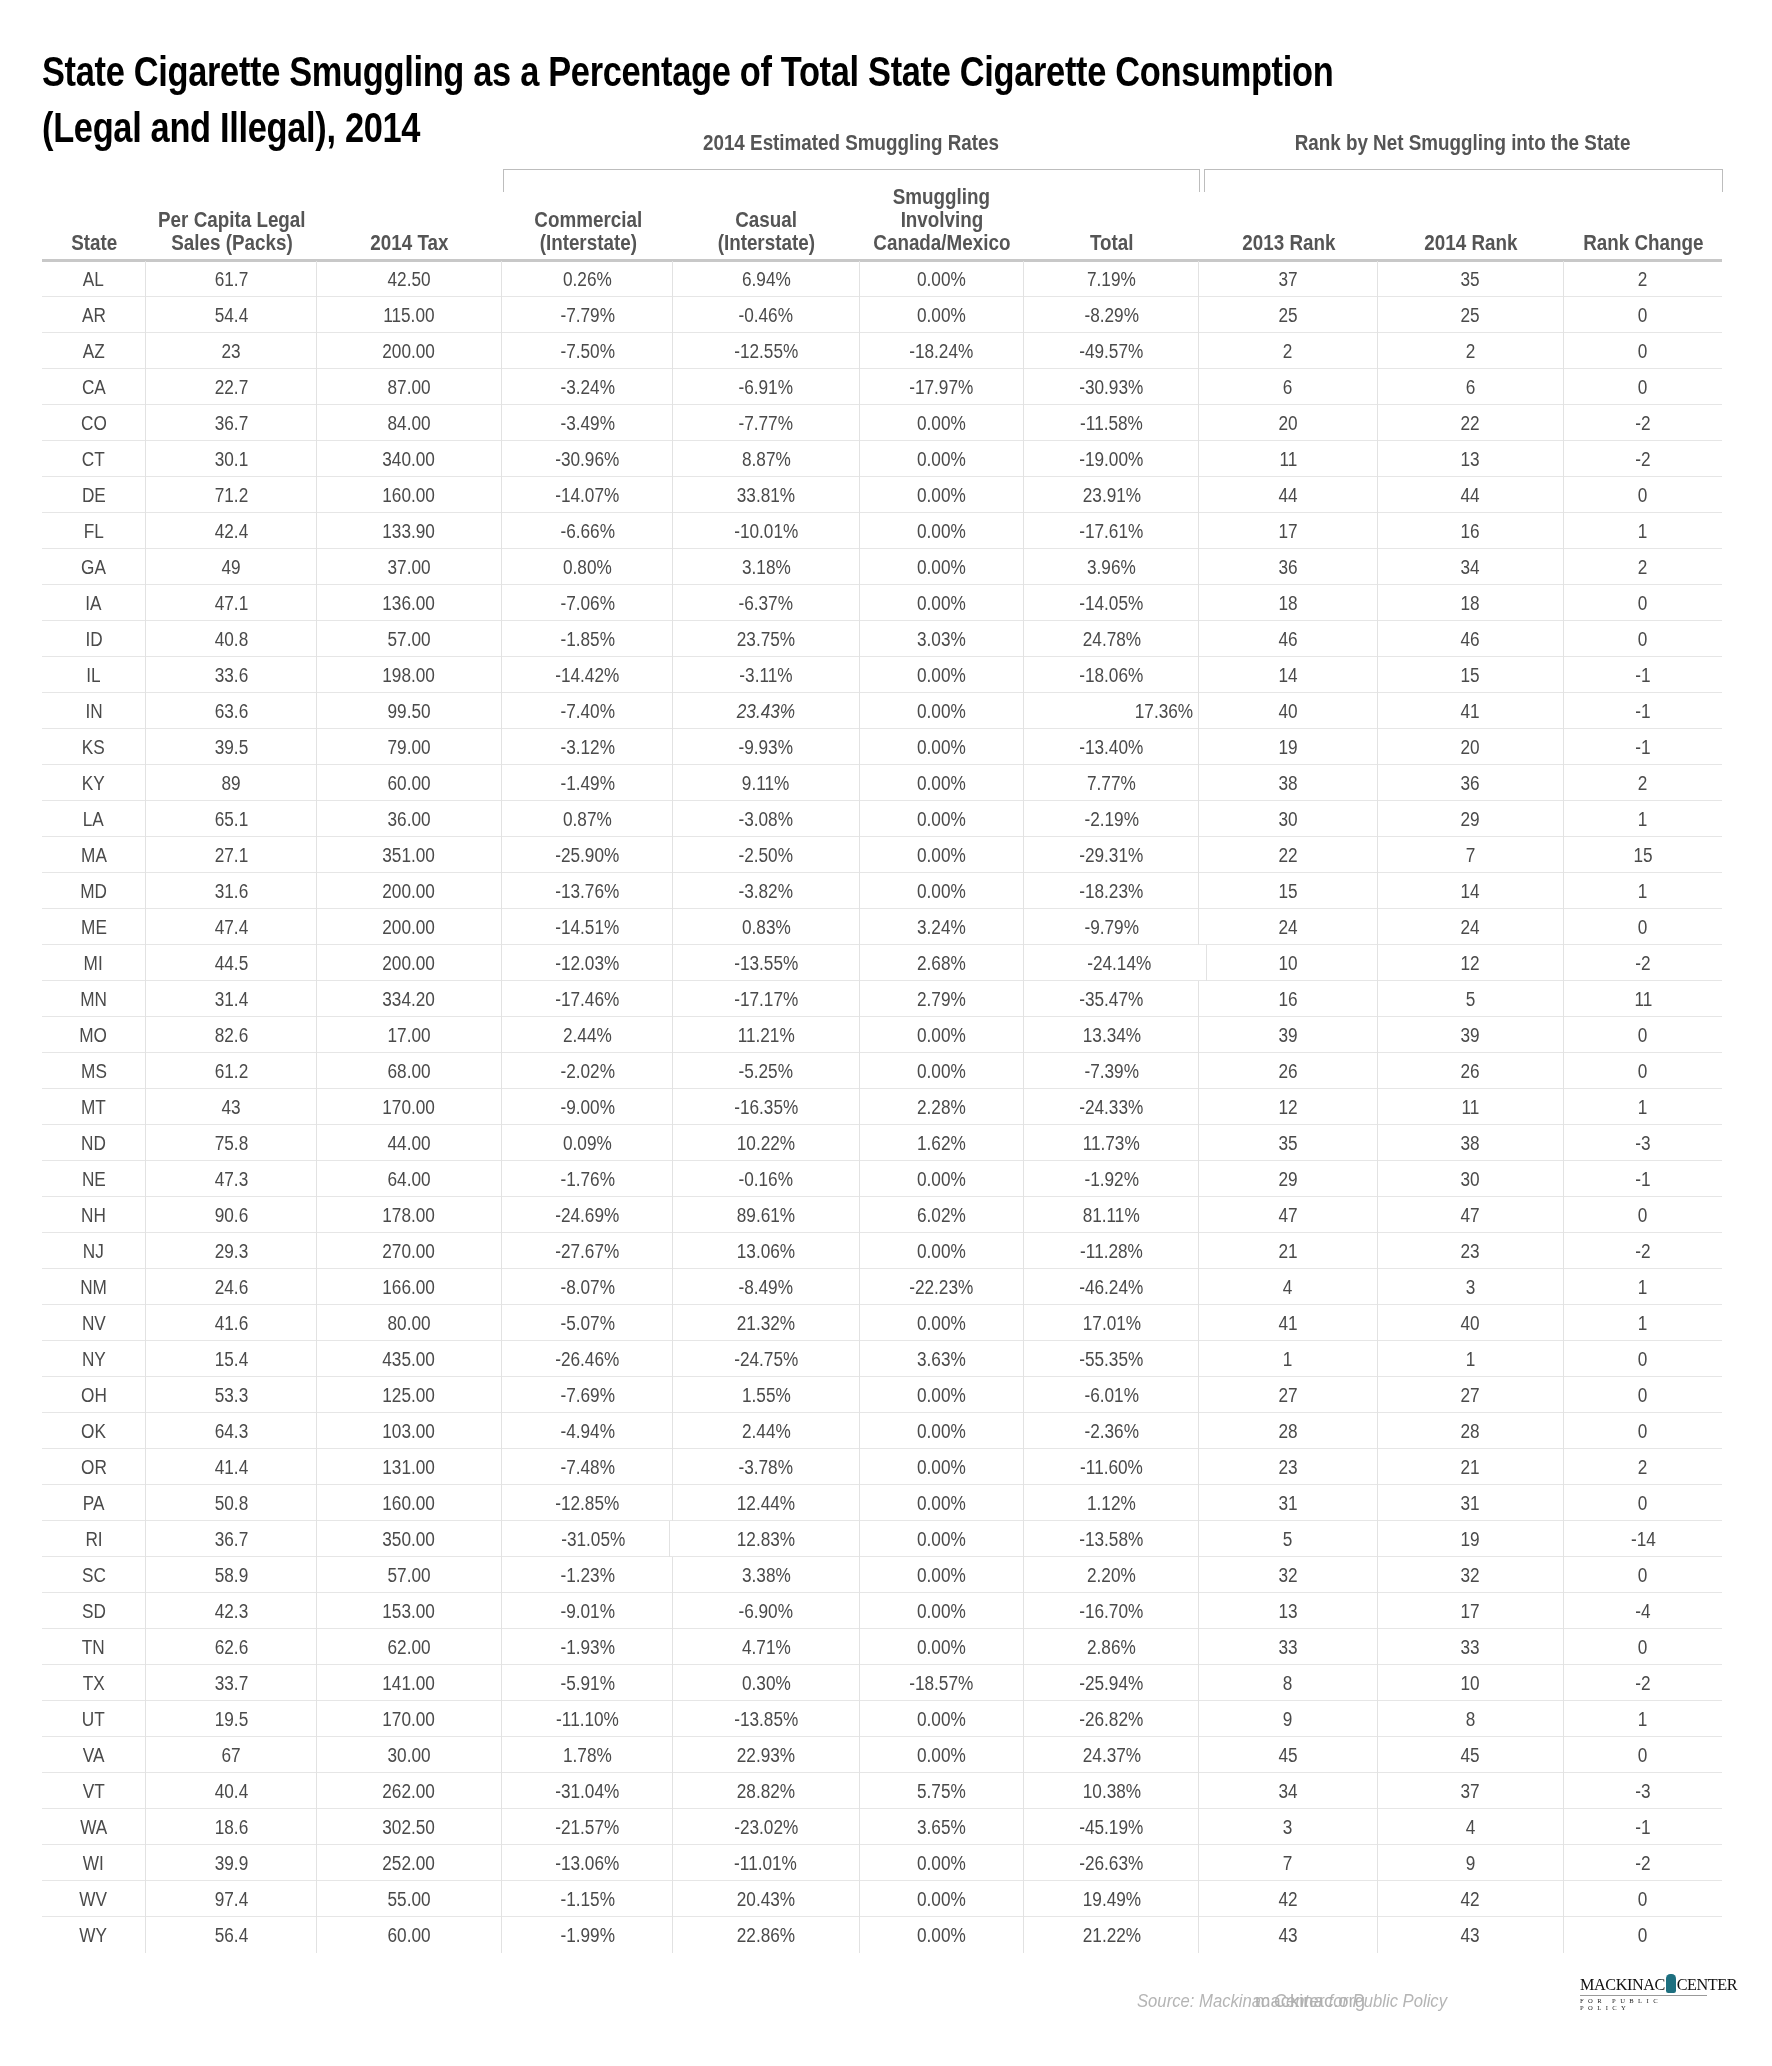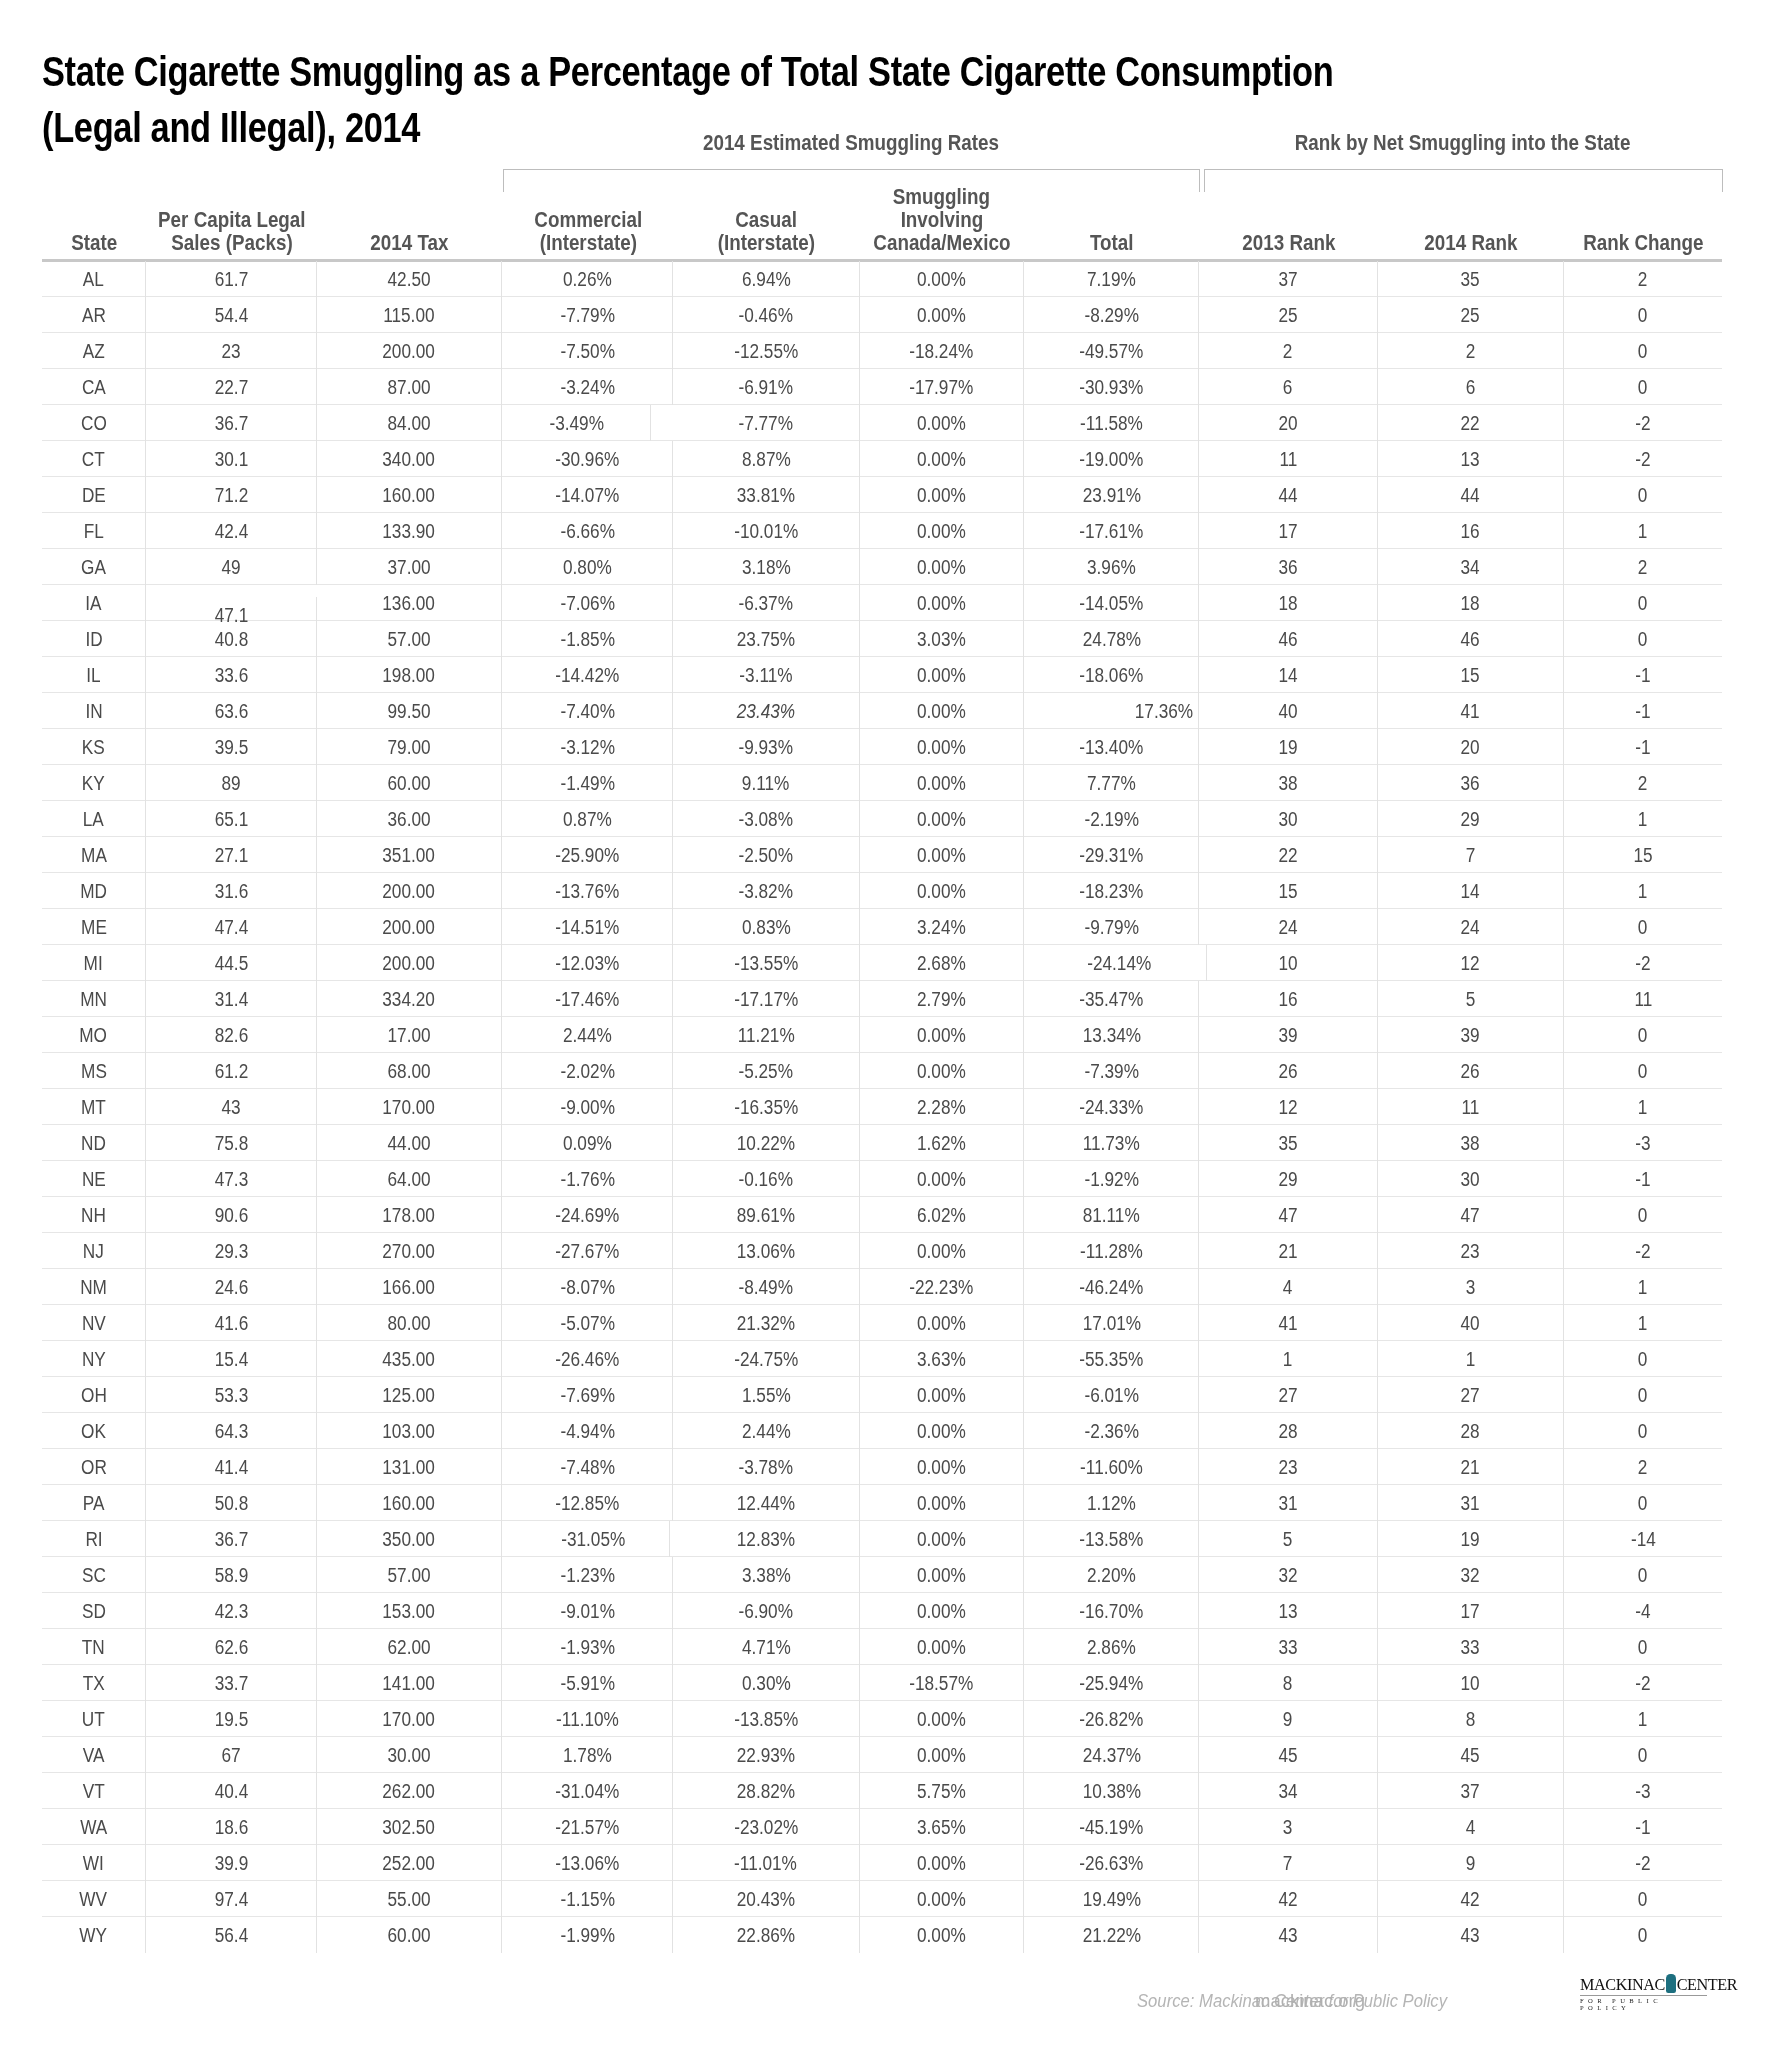--- a/index.html
+++ b/index.html
@@ -109,21 +109,21 @@
       <div class="cell" style="left: 817px; width: 165px;"><span>-17.97%</span></div>
       <div class="cell" style="left: 983px; width: 174px;"><span>-30.93%</span></div>
       <div class="cell" style="left: 1157px; width: 179px;"><span>6</span></div>
       <div class="cell" style="left: 1336px; width: 186px;"><span>6</span></div>
       <div class="cell last" style="left: 1522px; width: 158px;"><span>0</span></div>
     </div>
     <div class="row">
       <div class="cell" style="left: 0px; width: 104px;"><span>CO</span></div>
       <div class="cell" style="left: 104px; width: 171px;"><span>36.7</span></div>
       <div class="cell" style="left: 275px; width: 185px;"><span>84.00</span></div>
-      <div class="cell" style="left: 461px; width: 148px;"><span>-3.49%</span></div>
+      <div class="cell" style="left: 461px; width: 170px;"><span>-3.49%</span></div>
       <div class="cell" style="left: 631px; width: 187px;"><span>-7.77%</span></div>
       <div class="cell" style="left: 817px; width: 165px;"><span>0.00%</span></div>
       <div class="cell" style="left: 983px; width: 174px;"><span>-11.58%</span></div>
       <div class="cell" style="left: 1157px; width: 179px;"><span>20</span></div>
       <div class="cell" style="left: 1336px; width: 186px;"><span>22</span></div>
       <div class="cell last" style="left: 1522px; width: 158px;"><span>-2</span></div>
     </div>
     <div class="row">
       <div class="cell" style="left: 0px; width: 104px;"><span>CT</span></div>
       <div class="cell" style="left: 104px; width: 171px;"><span>30.1</span></div>
@@ -167,21 +167,21 @@
       <div class="cell" style="left: 461px; width: 170px;"><span>0.80%</span></div>
       <div class="cell" style="left: 631px; width: 187px;"><span>3.18%</span></div>
       <div class="cell" style="left: 817px; width: 165px;"><span>0.00%</span></div>
       <div class="cell" style="left: 983px; width: 174px;"><span>3.96%</span></div>
       <div class="cell" style="left: 1157px; width: 179px;"><span>36</span></div>
       <div class="cell" style="left: 1336px; width: 186px;"><span>34</span></div>
       <div class="cell last" style="left: 1522px; width: 158px;"><span>2</span></div>
     </div>
     <div class="row">
       <div class="cell" style="left: 0px; width: 104px;"><span>IA</span></div>
-      <div class="cell" style="left: 104px; width: 171px; margin-top: 12px;"><span>47.1</span></div>
+      <div class="cell" style="left: 104px; width: 171px;"><span>47.1</span></div>
       <div class="cell" style="left: 275px; width: 185px;"><span>136.00</span></div>
       <div class="cell" style="left: 461px; width: 170px;"><span>-7.06%</span></div>
       <div class="cell" style="left: 631px; width: 187px;"><span>-6.37%</span></div>
       <div class="cell" style="left: 817px; width: 165px;"><span>0.00%</span></div>
       <div class="cell" style="left: 983px; width: 174px;"><span>-14.05%</span></div>
       <div class="cell" style="left: 1157px; width: 179px;"><span>18</span></div>
       <div class="cell" style="left: 1336px; width: 186px;"><span>18</span></div>
       <div class="cell last" style="left: 1522px; width: 158px;"><span>0</span></div>
     </div>
     <div class="row">

